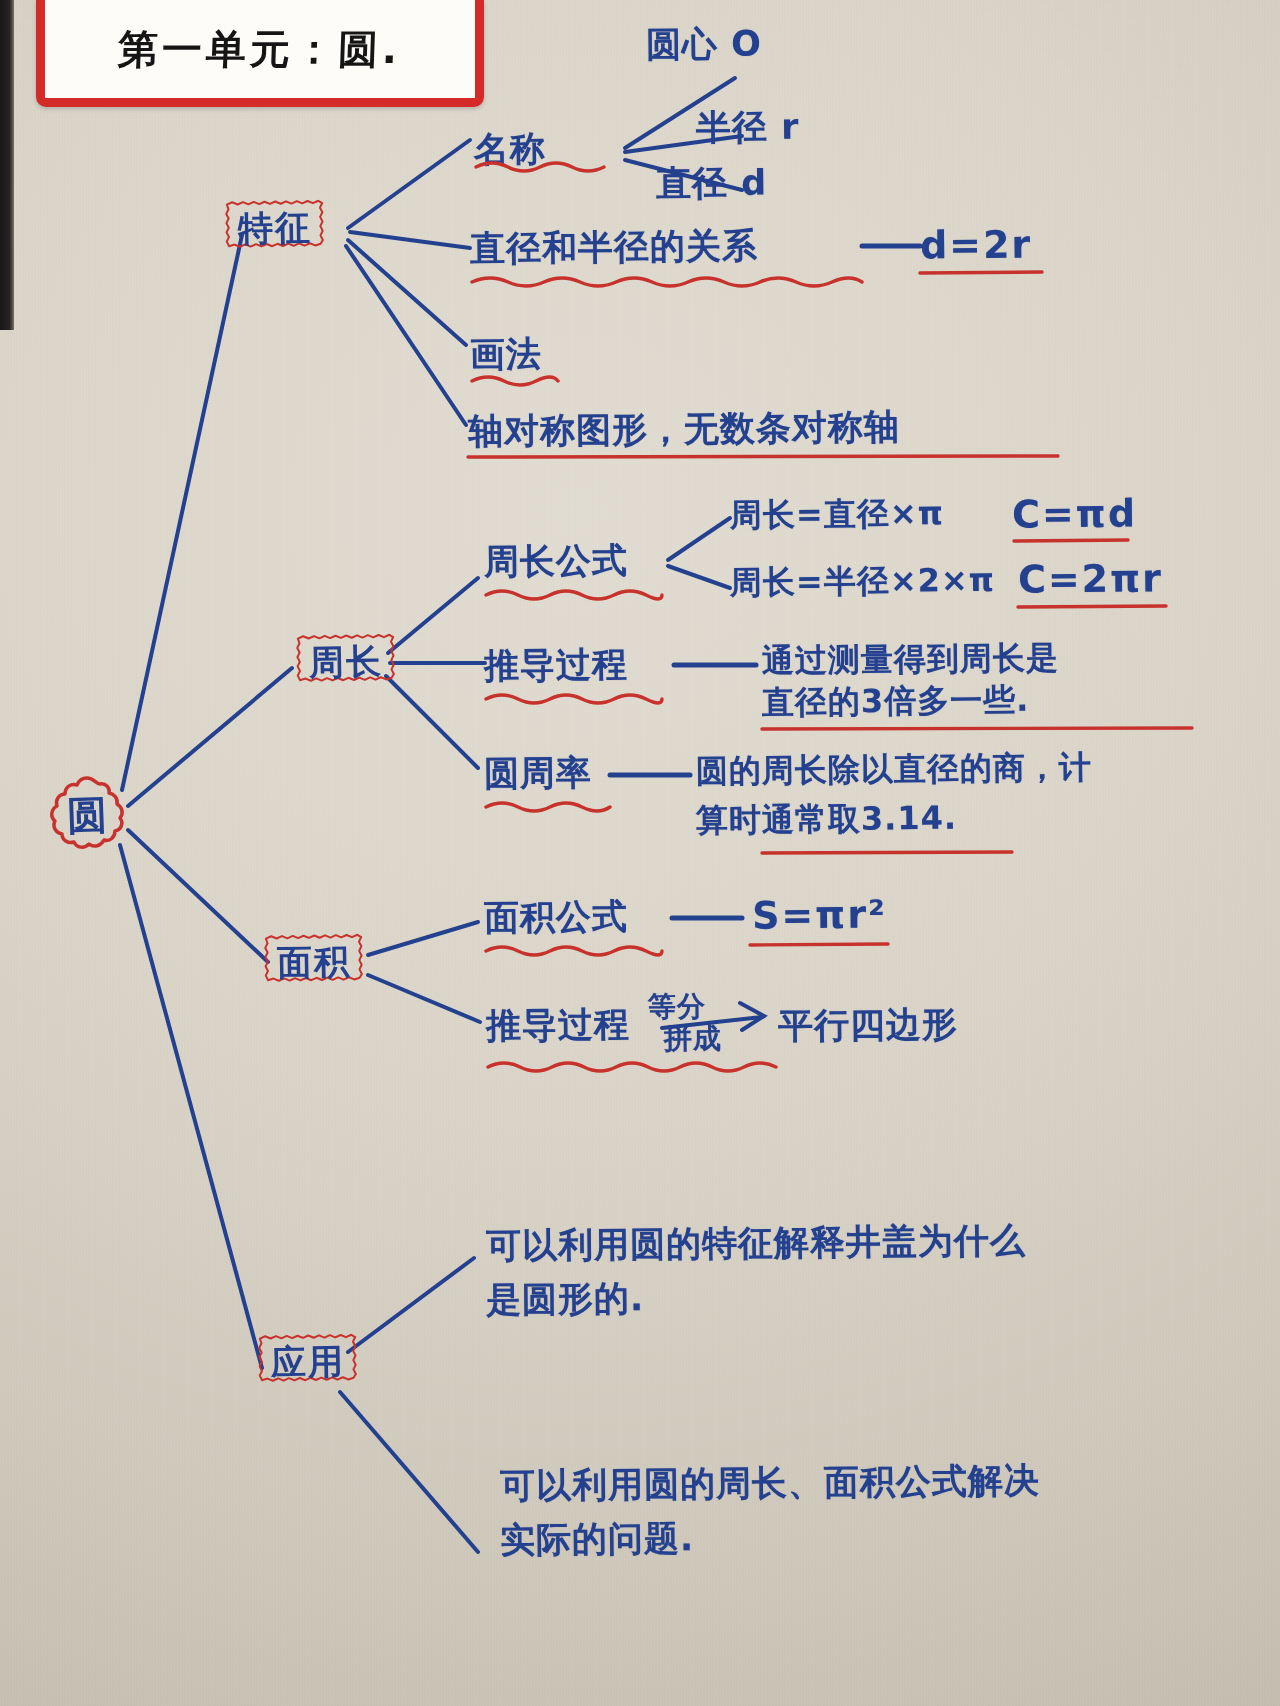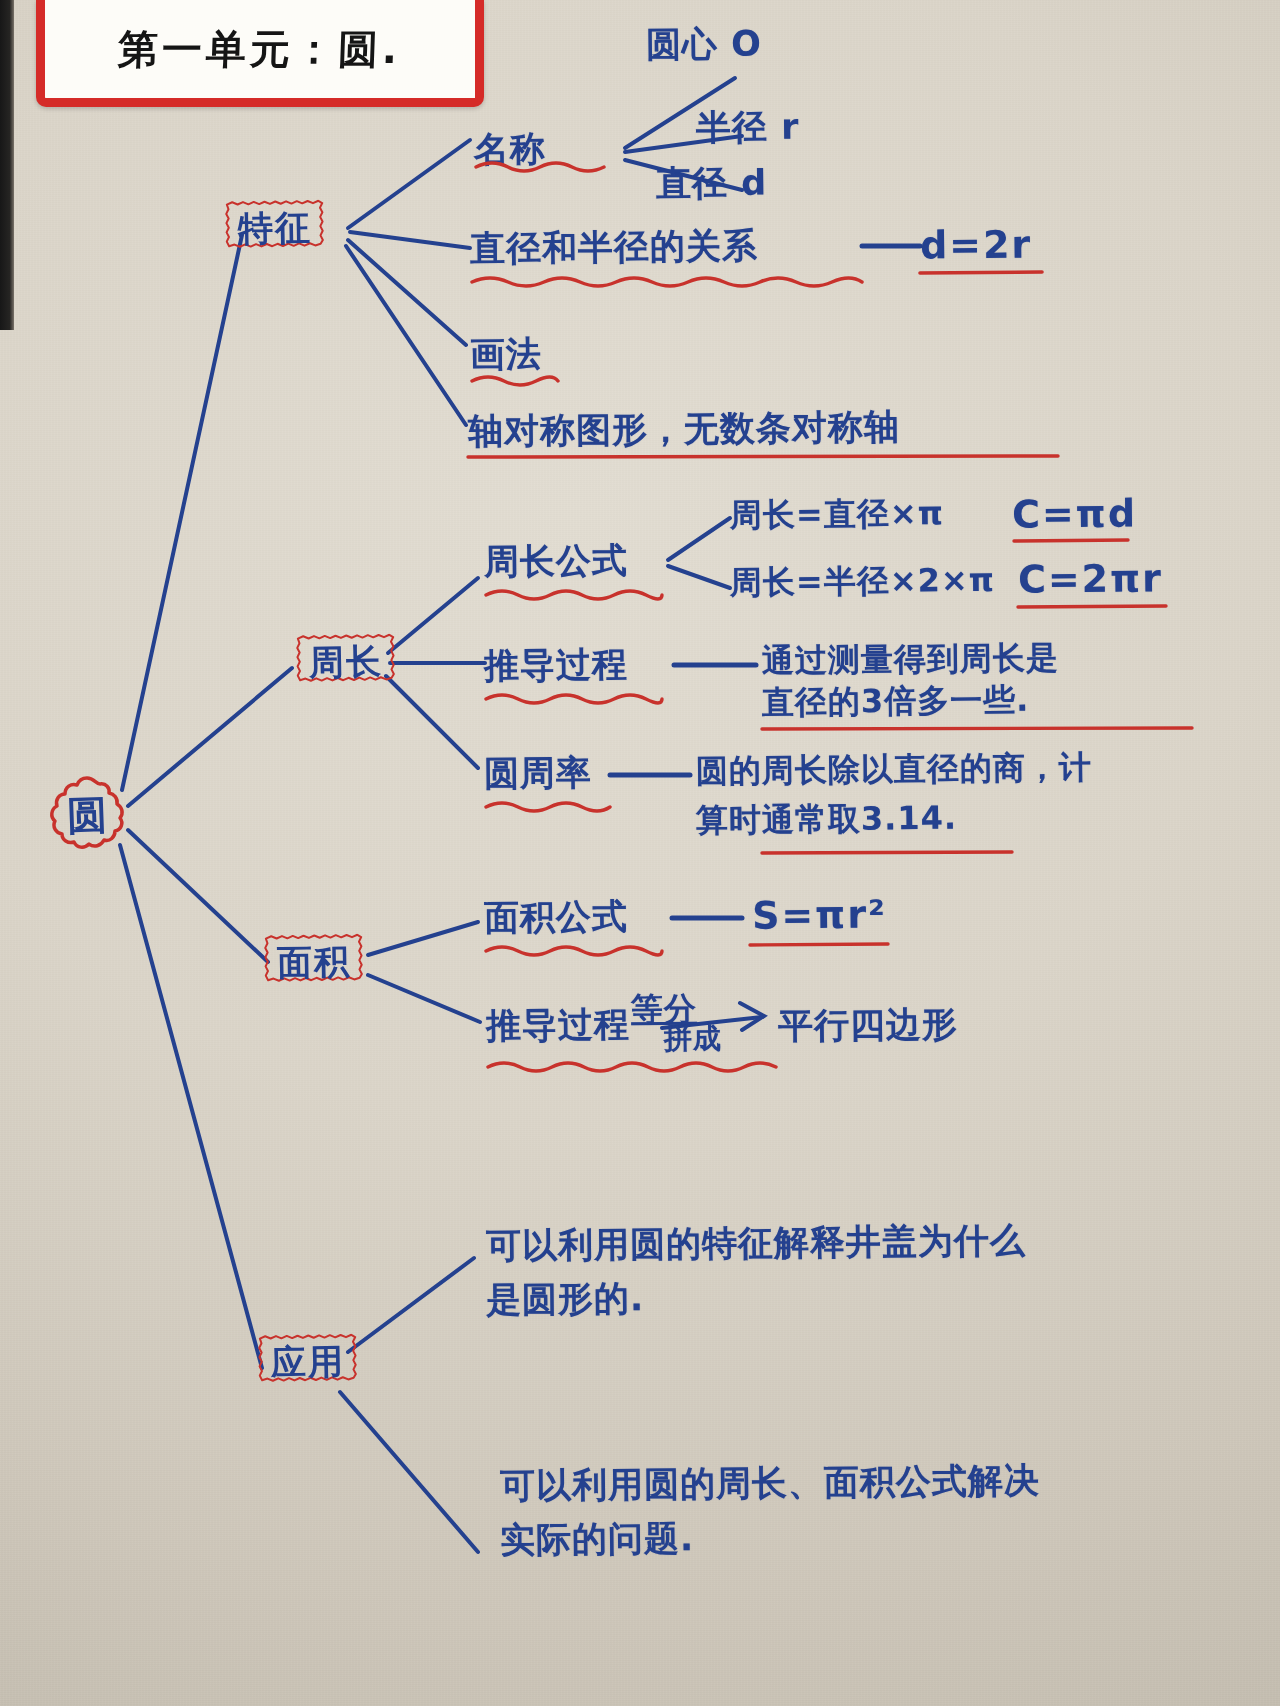--- a/index.html
+++ b/index.html
@@ -245,21 +245,21 @@
 <div class="hw" style="left:484px;top:896px;">面积公式</div>
 <svg class="ul" style="left:484px;top:942px;width:186px;height:16px;">
   <path d="M2,9 Q18,1 34,9 T66,9 T98,9 T130,9 T162,9 T178,9" fill="none" stroke="#c8322c" stroke-width="3.4" stroke-linecap="round"></path>
 </svg>
 <div class="hw formula" style="left:752px;top:892px;">S=πr²</div>
 <svg class="ul" style="left:748px;top:940px;width:148px;height:10px;">
   <path d="M2,5 L140,4" fill="none" stroke="#c8322c" stroke-width="3.4" stroke-linecap="round"></path>
 </svg>
 
 <div class="hw" style="left:486px;top:1004px;">推导过程</div>
-<div class="hw" style="left:631px;top:990px;font-size:32px;text-decoration:underline;">等分</div>
+<div class="hw" style="left:648px;top:990px;font-size:28px;">等分</div>
 <div class="hw" style="left:664px;top:1022px;font-size:28px;text-align:right;">拼成</div>
 <div class="hw" style="left:778px;top:1004px;">平行四边形</div>
 <svg class="ul" style="left:486px;top:1058px;width:300px;height:16px;">
   <path d="M2,9 Q18,1 34,9 T66,9 T98,9 T130,9 T162,9 T194,9 T226,9 T258,9 T290,9" fill="none" stroke="#c8322c" stroke-width="3.4" stroke-linecap="round"></path>
 </svg>
 
 <div class="node" style="left:258px;top:1334px;">
   <svg class="zz" viewBox="0 0 130 62" preserveAspectRatio="none">
     <path d="M3,5 L10,2 L17,5 L24,2 L31,5 L38,2 L45,5 L52,2 L59,5 L66,2 L73,5 L80,2 L87,5 L94,2 L101,5 L108,2 L115,5 L122,2 L127,5
              L124,11 L127,17 L124,23 L127,29 L124,35 L127,41 L124,47 L127,53 L124,58

